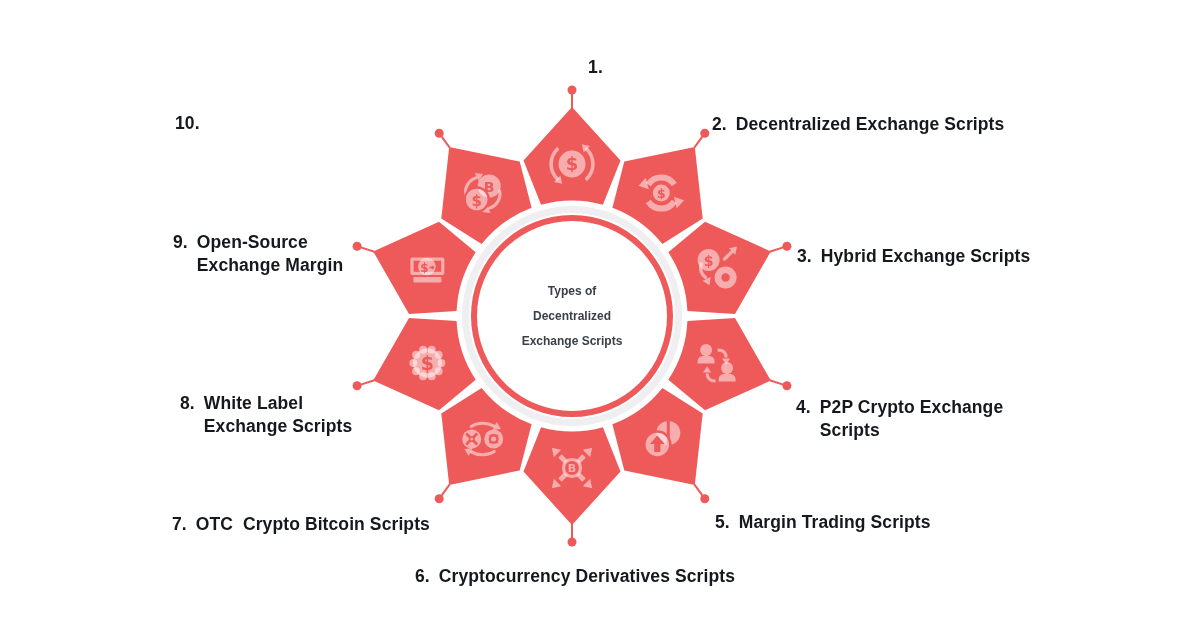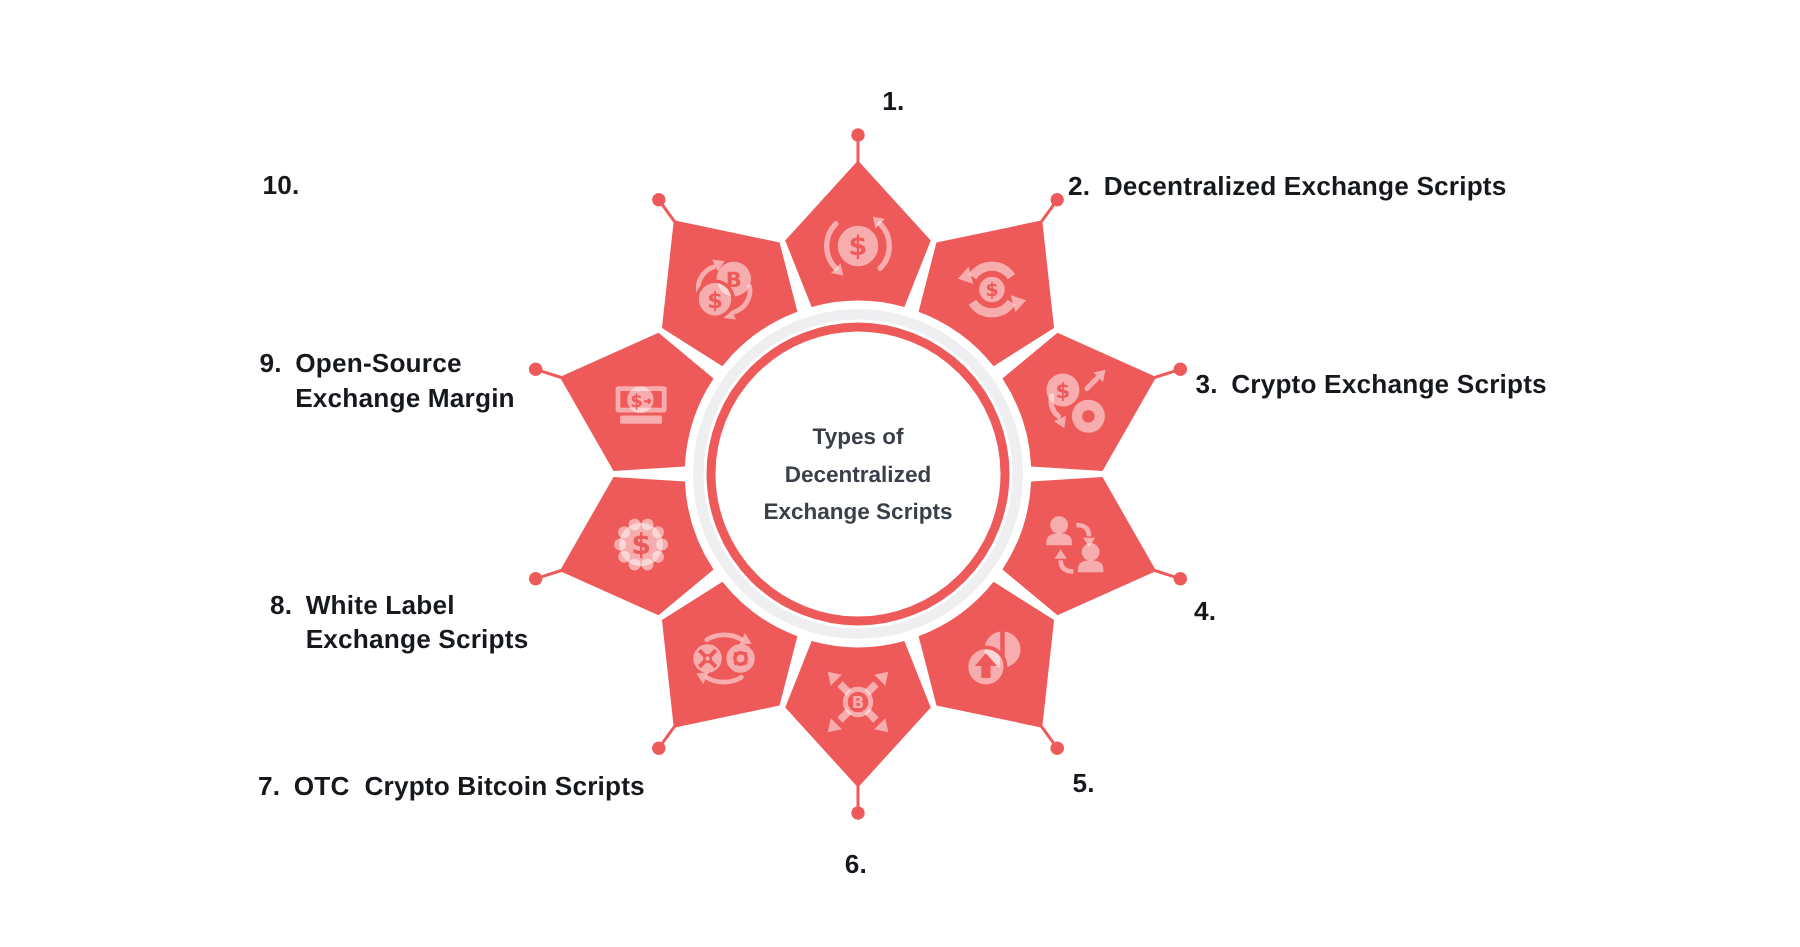--- a/index.html
+++ b/index.html
@@ -14,21 +14,21 @@
   .l2 {left:712px;top:113px;}
   .l3 {left:797px;top:245px;}
   .l4 {left:796px;top:396px;}
   .l5 {left:715px;top:511px;}
   .l6 {left:385px;top:565px;width:380px;justify-content:center;}
   .l7 {left:172px;top:513px;}
   .l8 {left:180px;top:392px;}
   .l9 {left:173px;top:231px;}
   .l10{left:175px;top:112px;gap:36px;}
   .center-title{position:absolute;left:472px;top:279px;width:200px;text-align:center;
-                font-weight:700;font-size:15px;line-height:25px;color:#3A4049;}
+                font-weight:700;font-size:12px;line-height:25px;color:#3A4049;}
 </style>
 </head>
 <body>
 
 <div id="canvas">
 
   <svg id="flower" width="1200" height="631" viewBox="0 0 1200 631">
       <path d="M 541.1 204.7 A 115.5 115.5 0 0 1 602.9 204.7 L 620.5 160.4 L 572.0 107.0 L 523.5 160.4 Z" fill="#EE5A5A"></path>
       <line x1="572.0" y1="108.0" x2="572.0" y2="94.0" stroke="#EE5A5A" stroke-width="2"></line>
       <circle cx="572.0" cy="90.0" r="4.5" fill="#EE5A5A"></circle>
@@ -182,30 +182,34 @@
 
   <div class="label l1">
       <span class="num">1.</span>
     </div>
   <div class="label l2">
       <span class="num">2.</span>
       <span class="txt">Decentralized Exchange Scripts</span>
     </div>
   <div class="label l3">
       <span class="num">3.</span>
-      <span class="txt">Crypto Exchange Scripts</span>
+      <span class="txt">Hybrid Exchange Scripts</span>
     </div>
   <div class="label l4">
       <span class="num">4.</span>
+      <span class="txt">P2P Crypto Exchange
+Scripts</span>
     </div>
   <div class="label l5">
       <span class="num">5.</span>
+      <span class="txt">Margin Trading Scripts</span>
     </div>
   <div class="label l6">
       <span class="num">6.</span>
+      <span class="txt">Cryptocurrency Derivatives Scripts</span>
     </div>
   <div class="label l7">
       <span class="num">7.</span>
       <span class="txt">OTC  Crypto Bitcoin Scripts</span>
     </div>
   <div class="label l8">
       <span class="num">8.</span>
       <span class="txt">White Label
 Exchange Scripts</span>
     </div>

